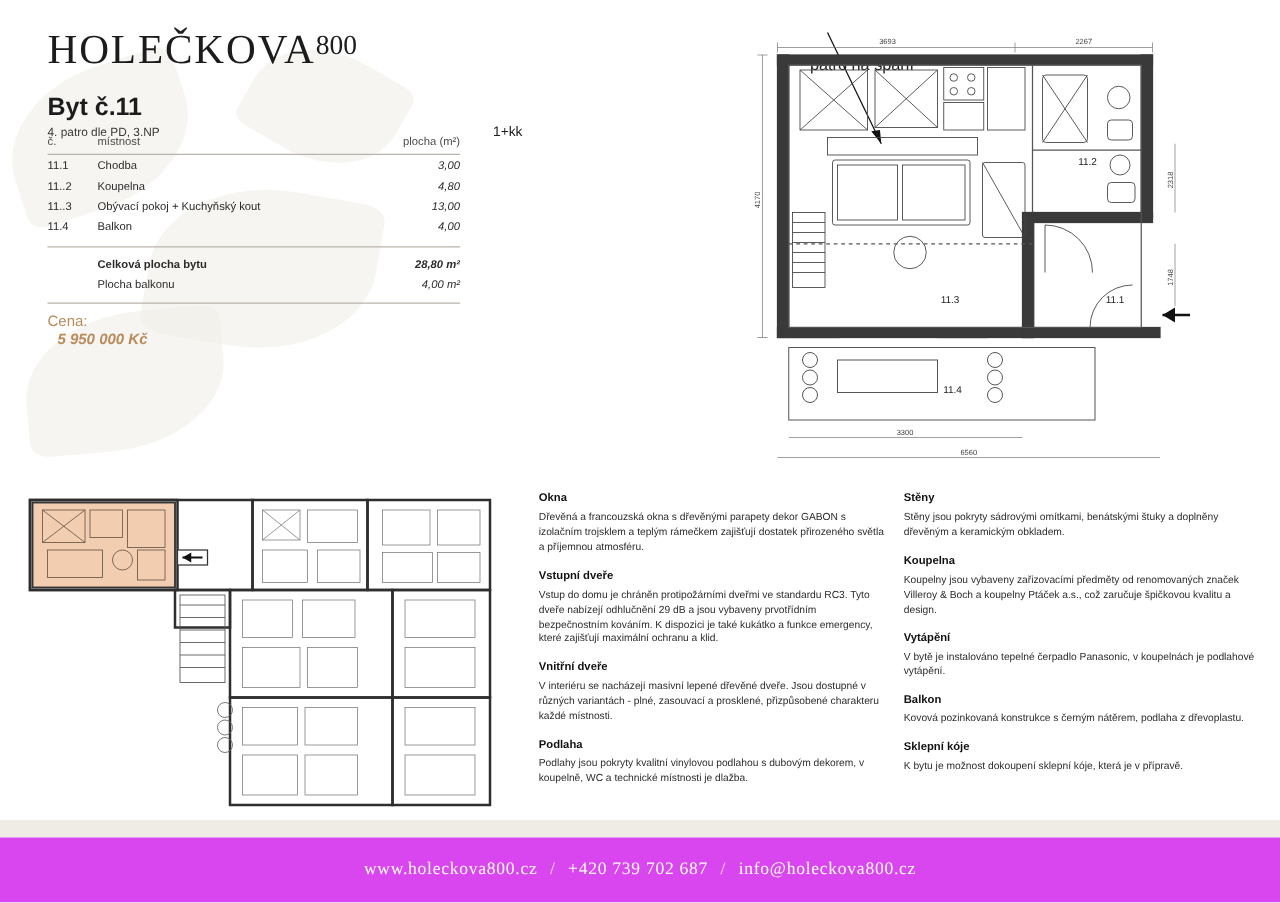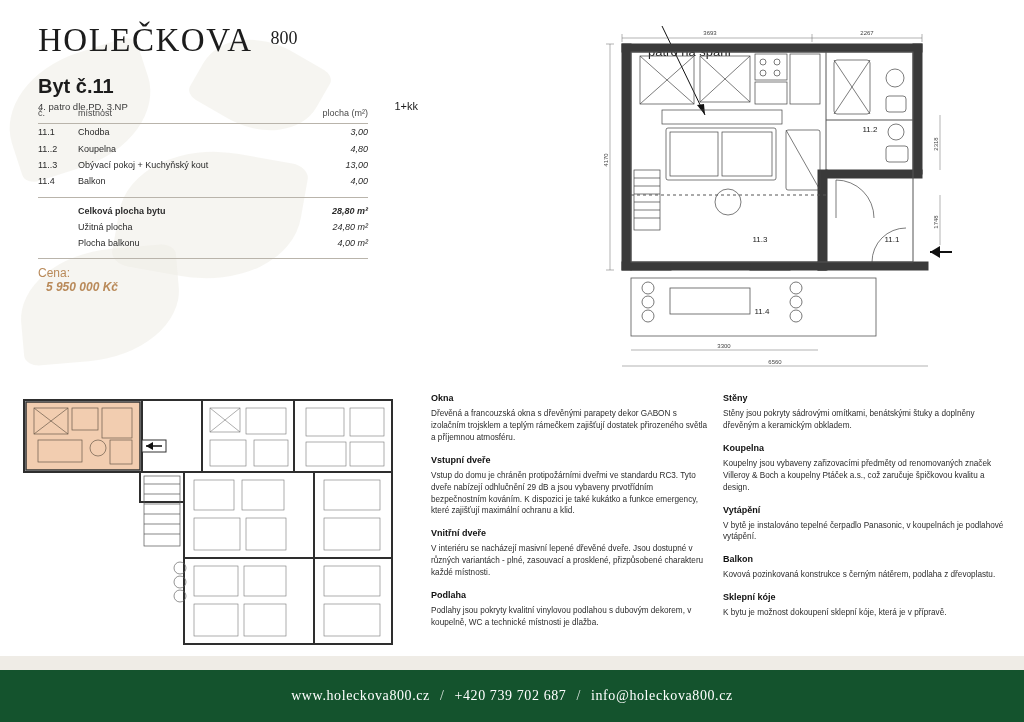--- a/index.html
+++ b/index.html
@@ -29,21 +29,21 @@
 
   .content { position:relative; z-index:2; }
 
   
   .title-block { position:absolute; left:38px; top:22px; width:380px; }
   .brand {
     font-family:"Liberation Serif", serif;
     font-size:33px; letter-spacing:1.5px; color:#1c1c1c; font-weight:400;
     white-space:nowrap;
   }
-  .brand sup { font-size:18px; letter-spacing:0px; vertical-align:baseline; position:relative; top:-7px;margin-left:18px;}
+  .brand sup { font-size:22px; letter-spacing:0px; vertical-align:baseline; position:relative; top:-7px;}
   .unit-row { display:flex; justify-content:space-between; align-items:flex-end; margin-top:16px; }
   .unit-name { font-size:20px; font-weight:bold; color:#1c1c1c; }
   .unit-sub { font-size:9.5px; color:#3a3a3a; margin-top:3px;}
   .unit-type { font-size:11px; color:#1c1c1c; }
 
   
   .tbl { position:absolute; left:38px; top:108px; width:330px; font-size:9px; }
   .tbl .hdr {
     display:flex; padding-bottom:5px; color:#4a4a4a; font-size:9px;
     border-bottom:1px solid #b9b4ab;
@@ -74,21 +74,21 @@
   
   .col { position:absolute; font-size:8.2px; line-height:1.45; color:#2d2d2d;}
   .col h4 { font-size:9px; margin:0 0 3px 0; color:#111; }
   .col p { margin:0 0 10px 0; }
   .col-left { left:431px; top:392px; width:278px;}
   .col-right { left:723px; top:392px; width:285px;}
 
   
   .footer {
     position:absolute; left:0; bottom:0; width:1024px; height:52px;
-    background:#14532d; color:#fff;
+    background:#d946ef; color:#fff;
     display:flex; align-items:center; justify-content:center;
     font-family:"Liberation Serif", serif;
     font-size:14px; letter-spacing:.6px;
     z-index:3;
   }
   .footer .sep { margin:0 10px; opacity:.85;}
   .footer-strip {
     position:absolute; left:0; bottom:52px; width:1024px; height:14px;
     background:#efece6; z-index:3;
   }
@@ -146,25 +146,20 @@
         <div class="c2">Balkon</div>
         <div class="c3">4,00</div>
       </div>
 
       <div class="sum-sep"></div>
 
       <div class="row total">
         <div class="c1"></div>
         <div class="c2">Celková plocha bytu</div>
         <div class="c3">28,80 m²</div>
-      </div>
-      <div class="row">
-        <div class="c1"></div>
-        <div class="c2">Užitná plocha</div>
-        <div class="c3">24,80 m²</div>
       </div>
       <div class="row">
         <div class="c1"></div>
         <div class="c2">Plocha balkonu</div>
         <div class="c3">4,00 m²</div>
       </div>
 
       <div class="price-sep"></div>
 
       <div class="row price">

